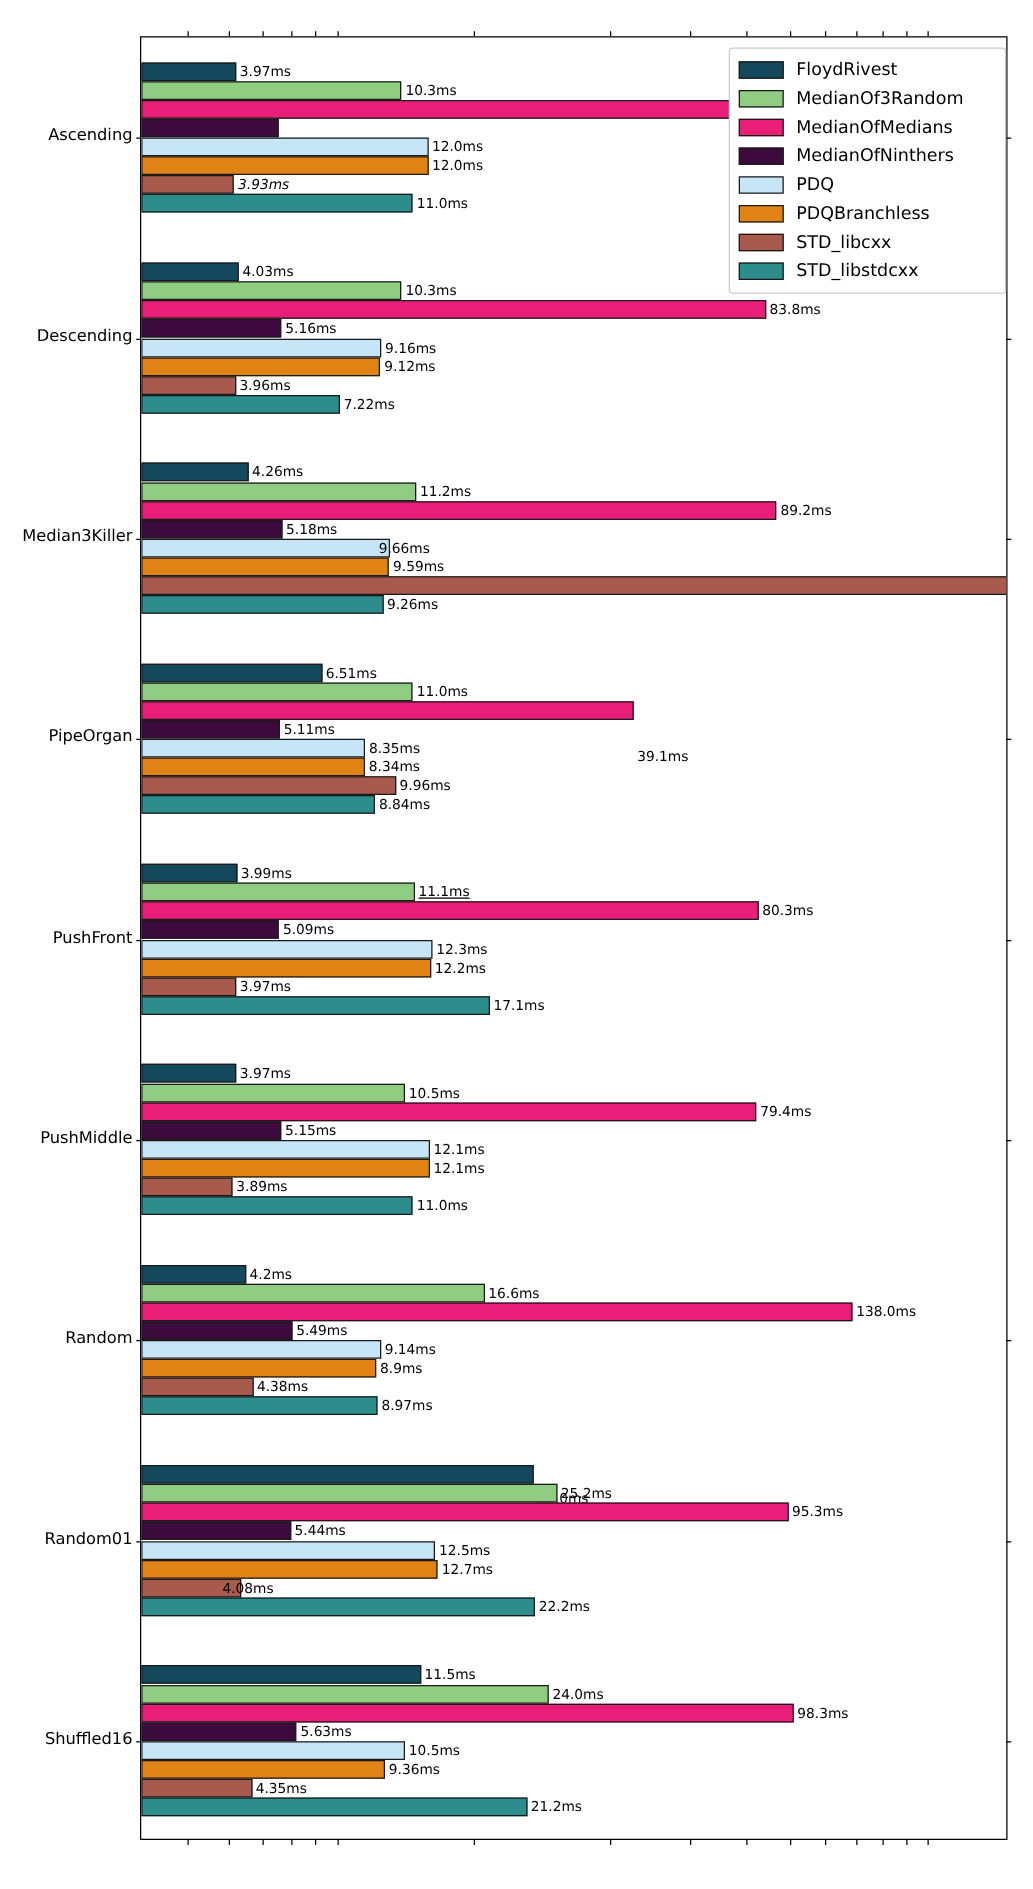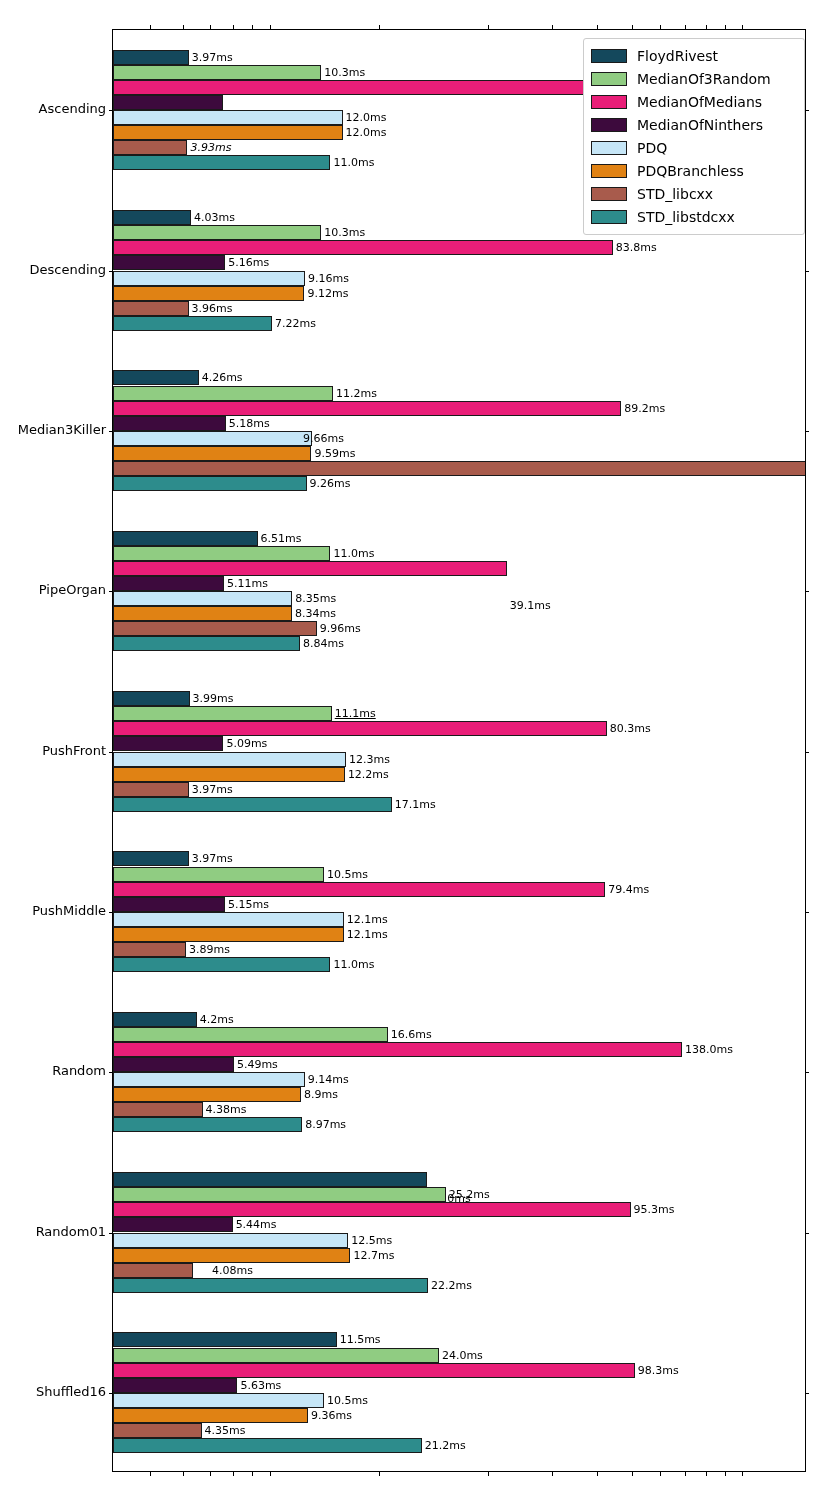--- a/index.html
+++ b/index.html
@@ -308,21 +308,21 @@
         <div class="bar-label" style="left: 335.695px; top: 1157.2px;">25.2ms</div>
         <div class="bar" style="left: 0px; top: 1172.3px; width: 517.557px; background: rgb(233, 30, 120);"></div>
         <div class="bar-label" style="left: 520.557px; top: 1172.3px;">95.3ms</div>
         <div class="bar" style="left: 0px; top: 1187.4px; width: 119.639px; background: rgb(61, 10, 61);"></div>
         <div class="bar-label" style="left: 122.639px; top: 1187.4px;">5.44ms</div>
         <div class="bar" style="left: 0px; top: 1202.5px; width: 235.258px; background: rgb(198, 230, 247);"></div>
         <div class="bar-label" style="left: 238.258px; top: 1202.5px;">12.5ms</div>
         <div class="bar" style="left: 0px; top: 1217.6px; width: 237.464px; background: rgb(224, 130, 20);"></div>
         <div class="bar-label" style="left: 240.464px; top: 1217.6px;">12.7ms</div>
         <div class="bar" style="left: 0px; top: 1232.7px; width: 79.6583px; background: rgb(168, 91, 76);"></div>
-        <div class="bar-label" style="left: 99px; top: 1232.7px; text-align: center;">4.08ms</div>
+        <div class="bar-label" style="left: 65px; top: 1232.7px; text-align: center;">4.08ms</div>
         <div class="bar" style="left: 0px; top: 1247.8px; width: 315.08px; background: rgb(45, 140, 140);"></div>
         <div class="bar-label" style="left: 318.08px; top: 1247.8px;">22.2ms</div>
         <div class="bar" style="left: 0px; top: 1302.43px; width: 223.67px; background: rgb(20, 72, 92);"></div>
         <div class="bar-label" style="left: 226.67px; top: 1302.43px;">11.5ms</div>
         <div class="bar" style="left: 0px; top: 1317.53px; width: 325.915px; background: rgb(144, 204, 130);"></div>
         <div class="bar-label" style="left: 328.915px; top: 1317.53px;">24.0ms</div>
         <div class="bar" style="left: 0px; top: 1332.63px; width: 521.864px; background: rgb(233, 30, 120);"></div>
         <div class="bar-label" style="left: 524.864px; top: 1332.63px;">98.3ms</div>
         <div class="bar" style="left: 0px; top: 1347.73px; width: 124.41px; background: rgb(61, 10, 61);"></div>
         <div class="bar-label" style="left: 127.41px; top: 1347.73px;">5.63ms</div>

